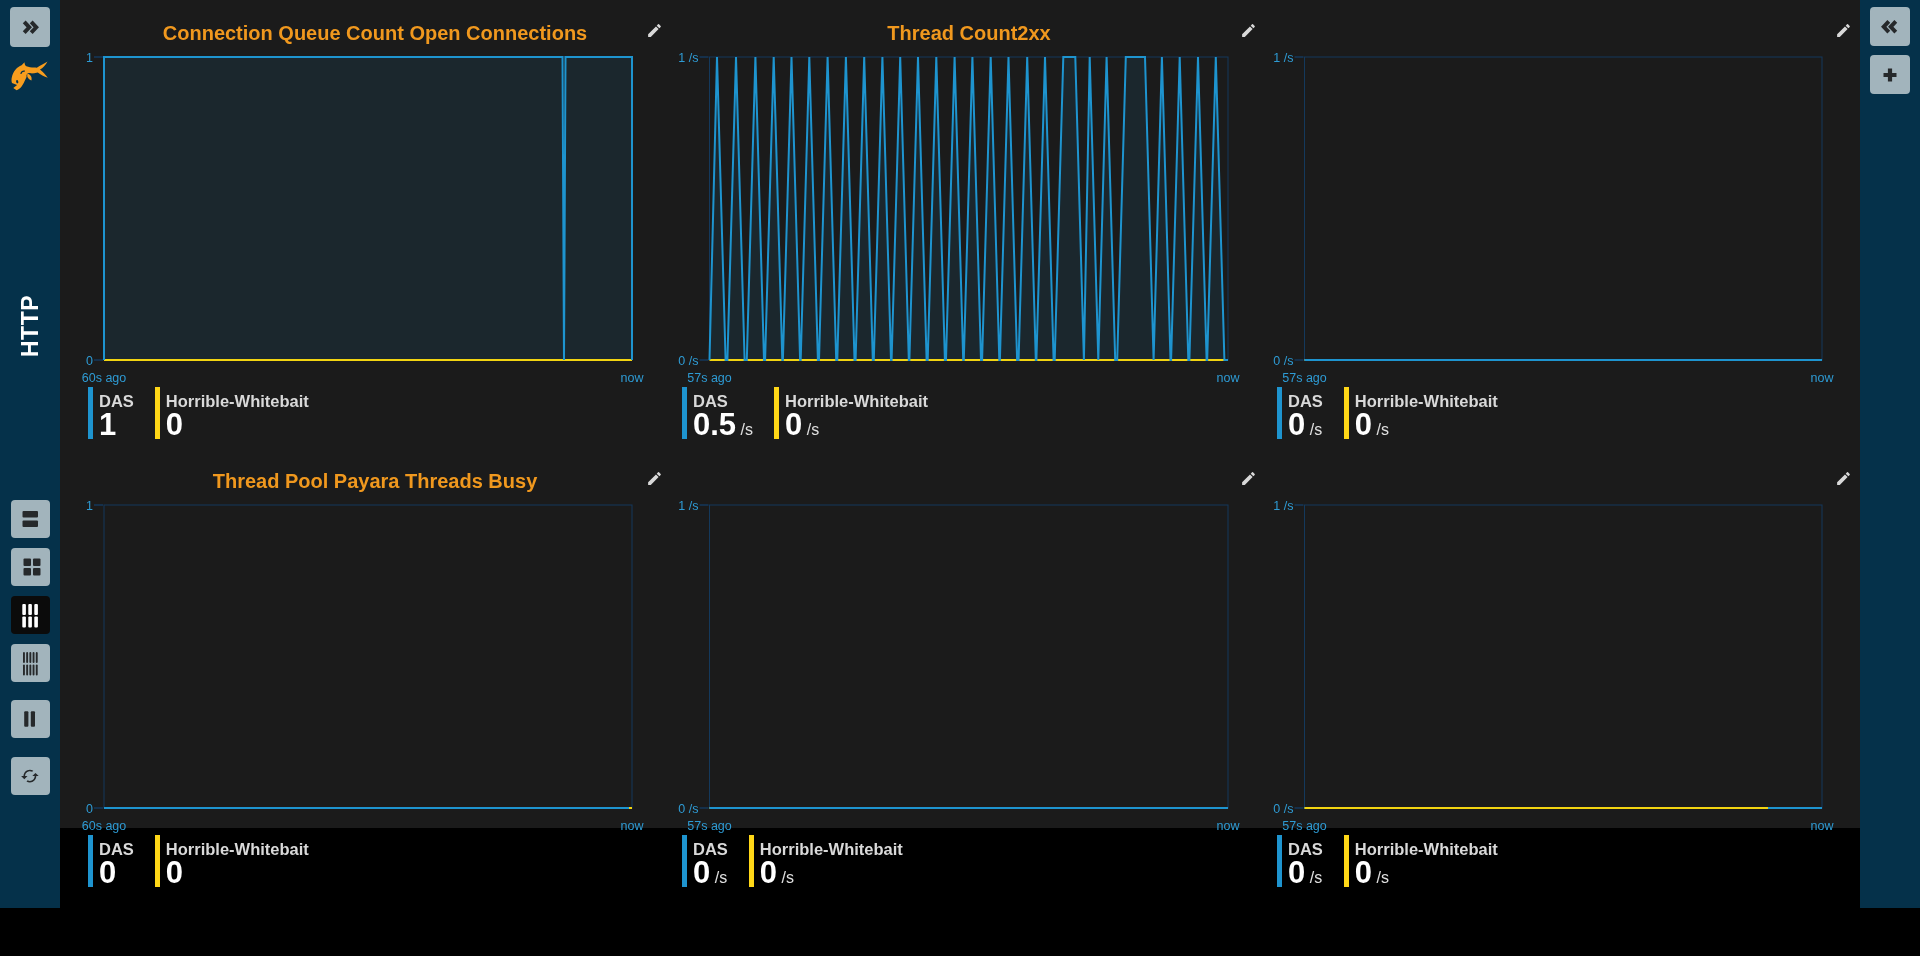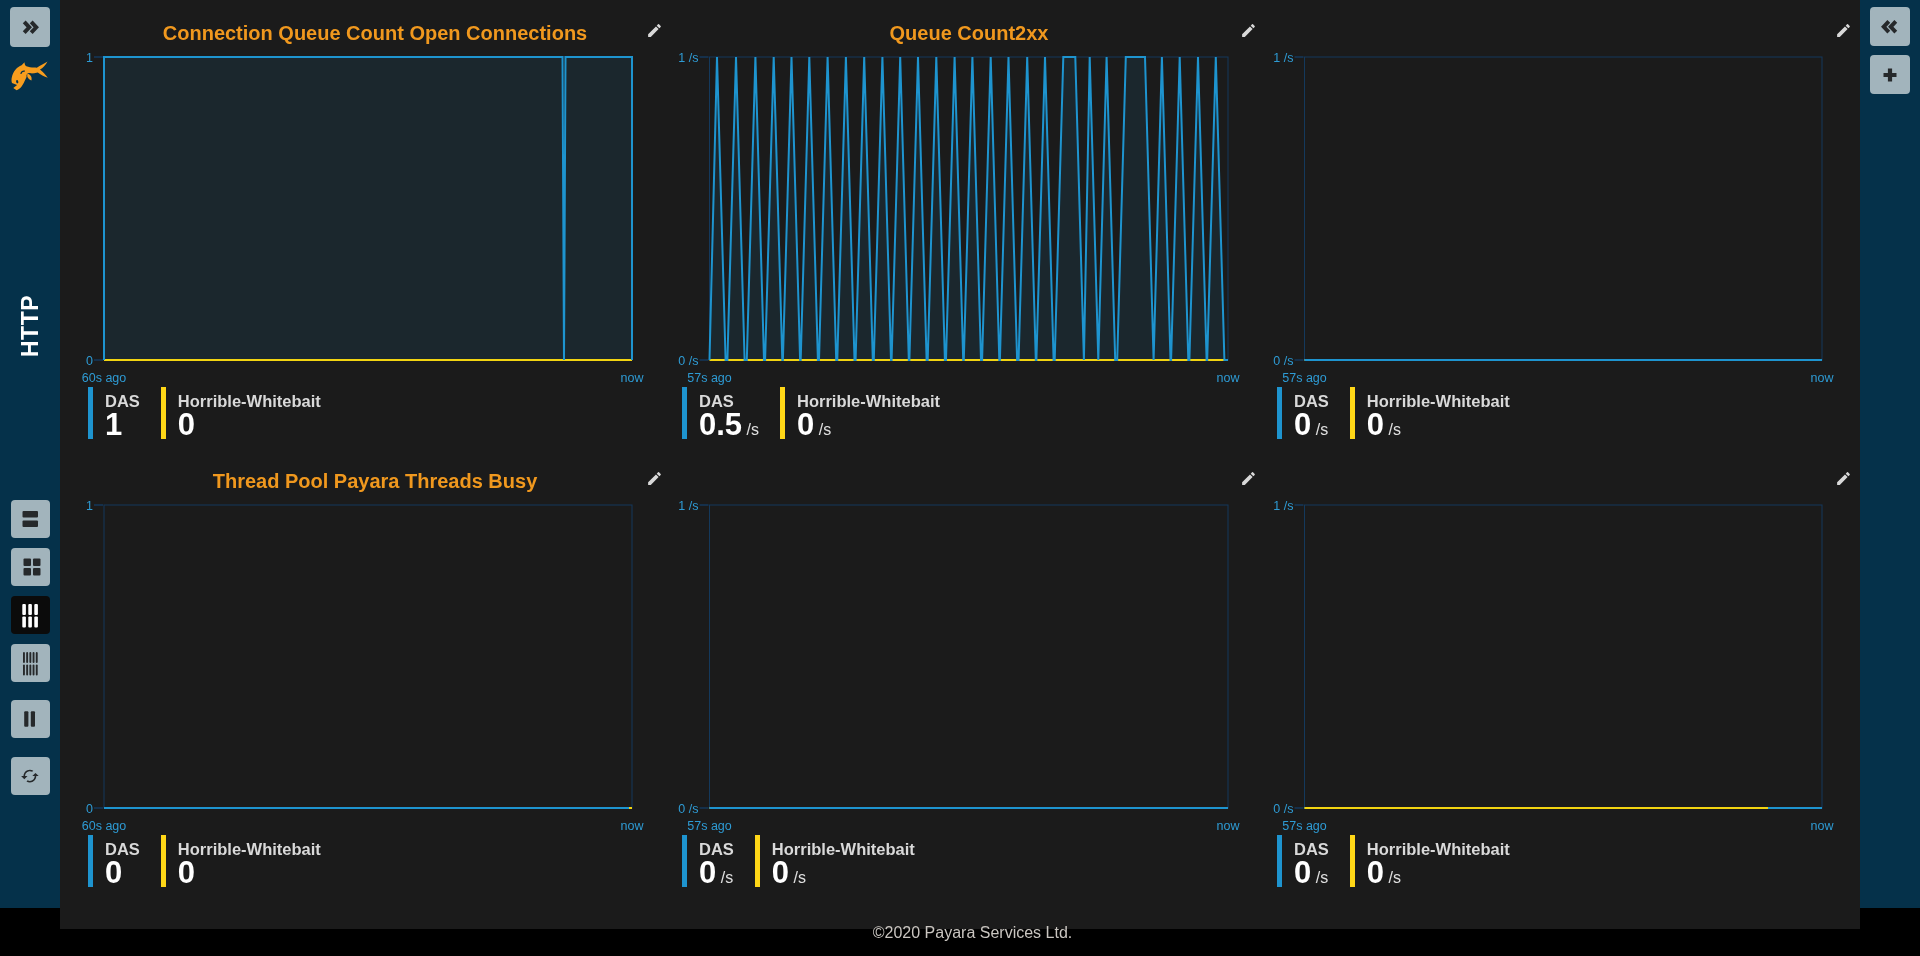--- a/index.html
+++ b/index.html
@@ -1,28 +1,28 @@
 <!DOCTYPE html>
 <html><head><meta charset="utf-8"><style>
 * { margin:0; padding:0; box-sizing:border-box; }
 html,body { width:1920px; height:956px; background:#000; font-family:"Liberation Sans",sans-serif; overflow:hidden; }
 #page { position:relative; width:1920px; height:956px; }
-#main { position:absolute; left:60px; top:0; width:1800px; height:929px; background:#1b1b1b; }
+#main { position:absolute; left:60px; top:0; width:1800px; height:828px; background:#1b1b1b; }
 #lside { position:absolute; left:0; top:0; width:60px; height:908px; background:#05314a; }
 #rside { position:absolute; right:0; top:0; width:60px; height:908px; background:#05314a; }
 .gbtn { position:absolute; width:40px; height:40px; background:#a2b4bc; border-radius:4px; }
 .sbtn { position:absolute; left:11px; width:39px; height:38px; background:#a2b4bc; border-radius:4px; color:#26292b; overflow:hidden; }
 .sbtn.sel { background:#0b0b0b; color:#fff; }
 #http span { position:absolute; left:30px; top:326px; transform:translate(-50%,-50%) rotate(-90deg); color:#fff; font-size:23px; font-weight:bold; letter-spacing:0.5px; white-space:nowrap; }
 .panel { position:absolute; width:574px; height:448px; }
 .ptitle { position:absolute; left:0; top:22px; width:100%; text-align:center; color:#f0981e; font-size:20px; font-weight:bold; }
 .pedit { position:absolute; left:558px; top:22px; }
 .chart { position:absolute; }
 .legend { position:absolute; left:0; top:387px; display:flex; }
-.litem { padding-left:12px; margin-right:21px; height:52px; }
+.litem { padding-left:6px; margin-right:21px; height:52px; }
 .llab { font-size:16.5px; font-weight:bold; color:#d9d9d9; line-height:16px; padding-top:6px; }
 .lval { font-size:31px; font-weight:bold; color:#fff; line-height:31px; }
 .lunit { font-size:16px; font-weight:normal; color:#e0e0e0; }
 #footer { position:absolute; left:60px; top:908px; width:1800px; height:48px; }
 #footer div { text-align:center; padding-top:16px; padding-left:25px; color:#c9c5c0; font-size:16px; }
 </style></head><body>
 <div id="page">
 <div id="main">
 <div class="panel" style="left:28px;top:0px">
 <div class="ptitle">Connection Queue Count Open Connections</div>
@@ -46,21 +46,21 @@
             <div class="llab">DAS</div>
             <div class="lval">1</div>
           </div>
           <div class="litem" style="border-left:5px solid #ffd717">
             <div class="llab">Horrible-Whitebait</div>
             <div class="lval">0</div>
           </div>
         </div>
 </div>
       <div class="panel" style="left:622px;top:0px">
-<div class="ptitle">Queue Count2xx</div>
+<div class="ptitle">Thread Count2xx</div>
 <div class="pedit"><svg width="17" height="17" viewBox="0 0 24 24">
             <path fill="#d9d9d9" d="M3 17.25V21h3.75L17.81 9.94l-3.75-3.75L3 17.25zM20.71 7.04c.39-.39.39-1.02 0-1.41l-2.34-2.34a1 1 0 0 0-1.41 0l-1.83 1.83 3.75 3.75 1.83-1.83z"></path>
           </svg></div>
 <svg class="chart" width="610" height="345" viewBox="-25 0 610 345" style="top:44px;left:-25px">
           <rect x="27.5" y="13" width="518.5" height="303" fill="none" stroke="#14395c" stroke-width="1"></rect>
 <line x1="17.5" y1="13" x2="26.5" y2="13" stroke="#14395c" stroke-width="1.5"></line>
 <line x1="17.5" y1="316" x2="26.5" y2="316" stroke="#14395c" stroke-width="1.5"></line>
 <text x="16.5" y="17.5" text-anchor="end" font-size="12.5" fill="#2e9bd4">1 /s</text>
 <text x="16.5" y="320.5" text-anchor="end" font-size="12.5" fill="#2e9bd4">0 /s</text>
 <text x="27.5" y="338" text-anchor="middle" font-size="12.5" fill="#2e9bd4">57s ago</text>
@@ -259,15 +259,12 @@
 
 </div>
 <div id="rside">
 <div class="gbtn" style="left:10px;top:7px;height:39px"><svg width="40" height="39" viewBox="0 0 40 39">
           <path d="M25.8 14.4 L20.7 19.8 L25.8 25.2 M18.8 14.4 L13.7 19.8 L18.8 25.2" fill="none" stroke="#26292b" stroke-width="3.9"></path>
         </svg></div>
 <div class="gbtn" style="left:10px;top:55px;height:39px"><svg width="40" height="39" viewBox="0 0 40 39">
           <path d="M20 13.5 V26.5 M13.5 20 H26.5" stroke="#26292b" stroke-width="4.2"></path>
         </svg></div>
 </div>
-<div id="footer">
-      <div>©2020 Payara Services Ltd.</div>
-    </div>
 </div>
 </body></html>

